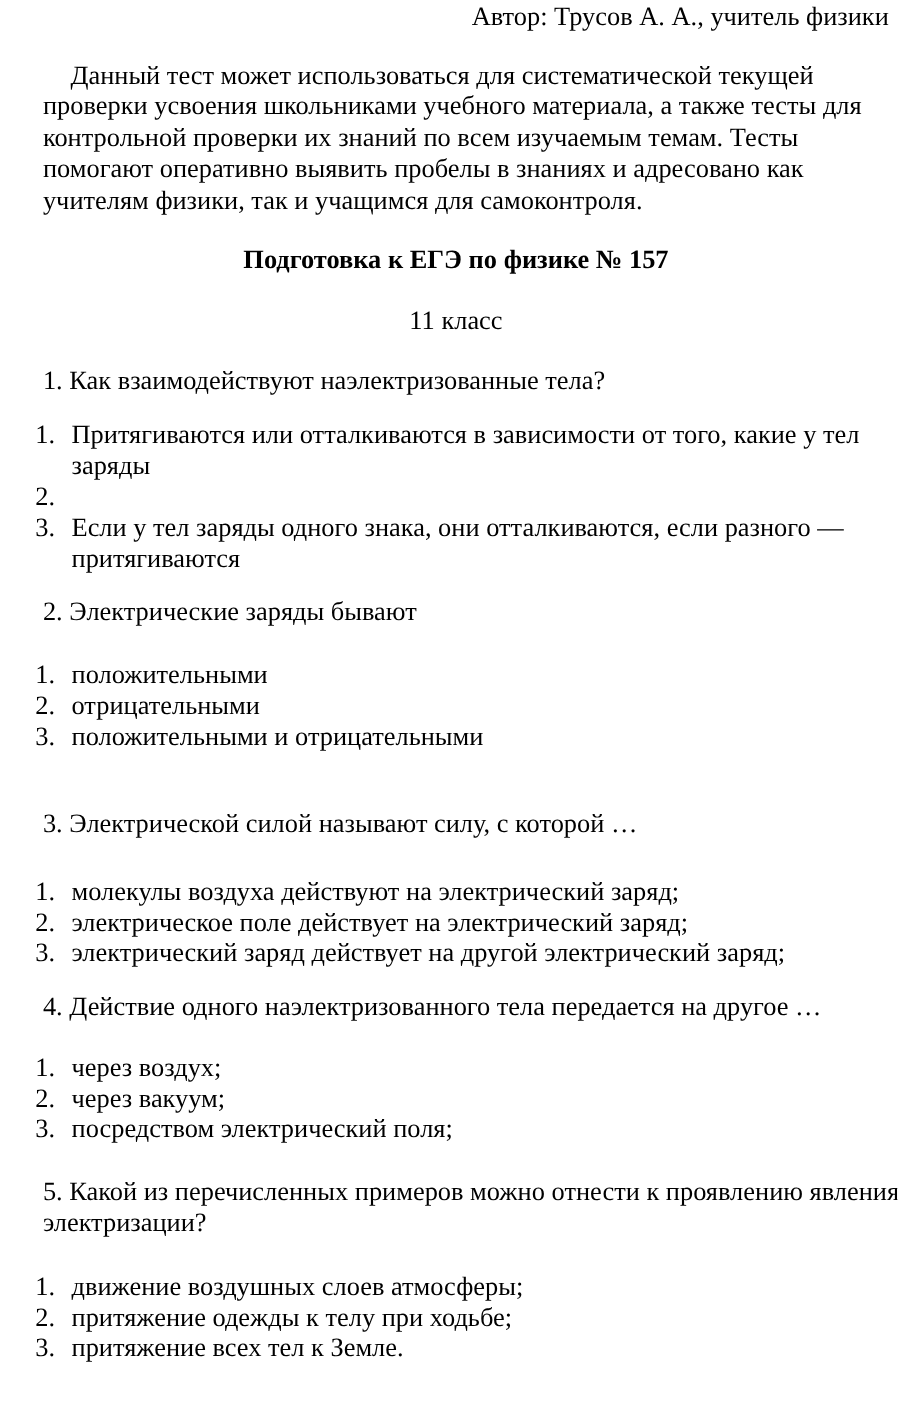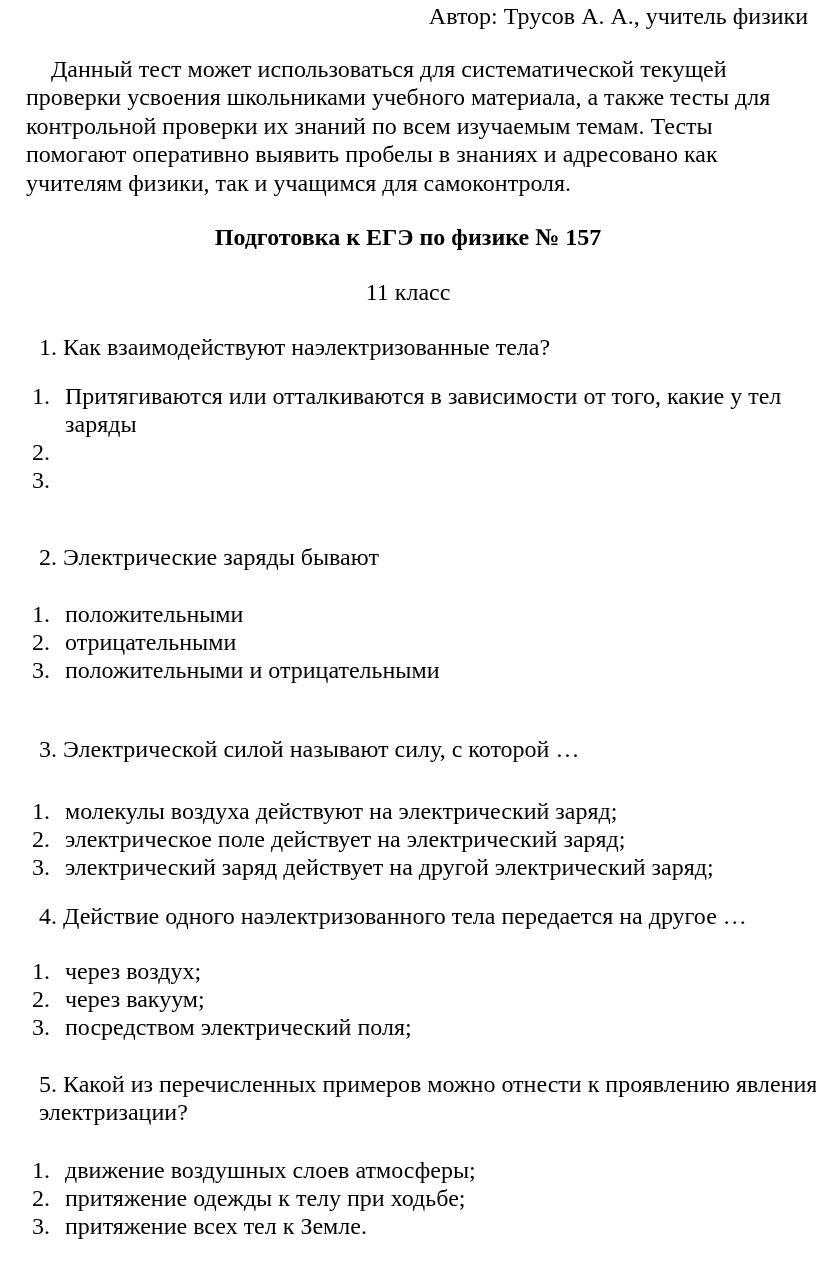--- a/index.html
+++ b/index.html
@@ -13,21 +13,21 @@
     height: 1285px;
     background: #ffffff;
     color: #000000;
     font-family: "Liberation Serif", "DejaVu Serif", serif;
     font-size: 24px;
     line-height: 28.4px;
     overflow: hidden;
   }
   .abs {
     position: absolute;
-    left: 0;
+    left: 13px;
     right: 0;
   }
   .author-line {
     top: 2px;
     text-align: right;
     padding-right: 8px;
     white-space: pre;
   }
   .intro {
     top: 55px;
@@ -93,20 +93,22 @@
     <div class="opt">
       <span class="opt-num">1.</span>
       <span class="opt-text">Притягиваются или отталкиваются в зависимости от того, какие у тел
 заряды</span>
     </div>
     <div class="opt">
       <span class="opt-num">2.</span>
     </div>
     <div class="opt">
       <span class="opt-num">3.</span>
+      <span class="opt-text">Если у тел заряды одного знака, они отталкиваются, если разного —
+притягиваются</span>
     </div>
   </div>
 
   <div class="abs q" style="top:543px">2. Электрические заряды бывают</div>
   <div class="abs opts" style="top:600px">
     <div class="opt">
       <span class="opt-num">1.</span>
       <span class="opt-text">положительными</span>
     </div>
     <div class="opt">

